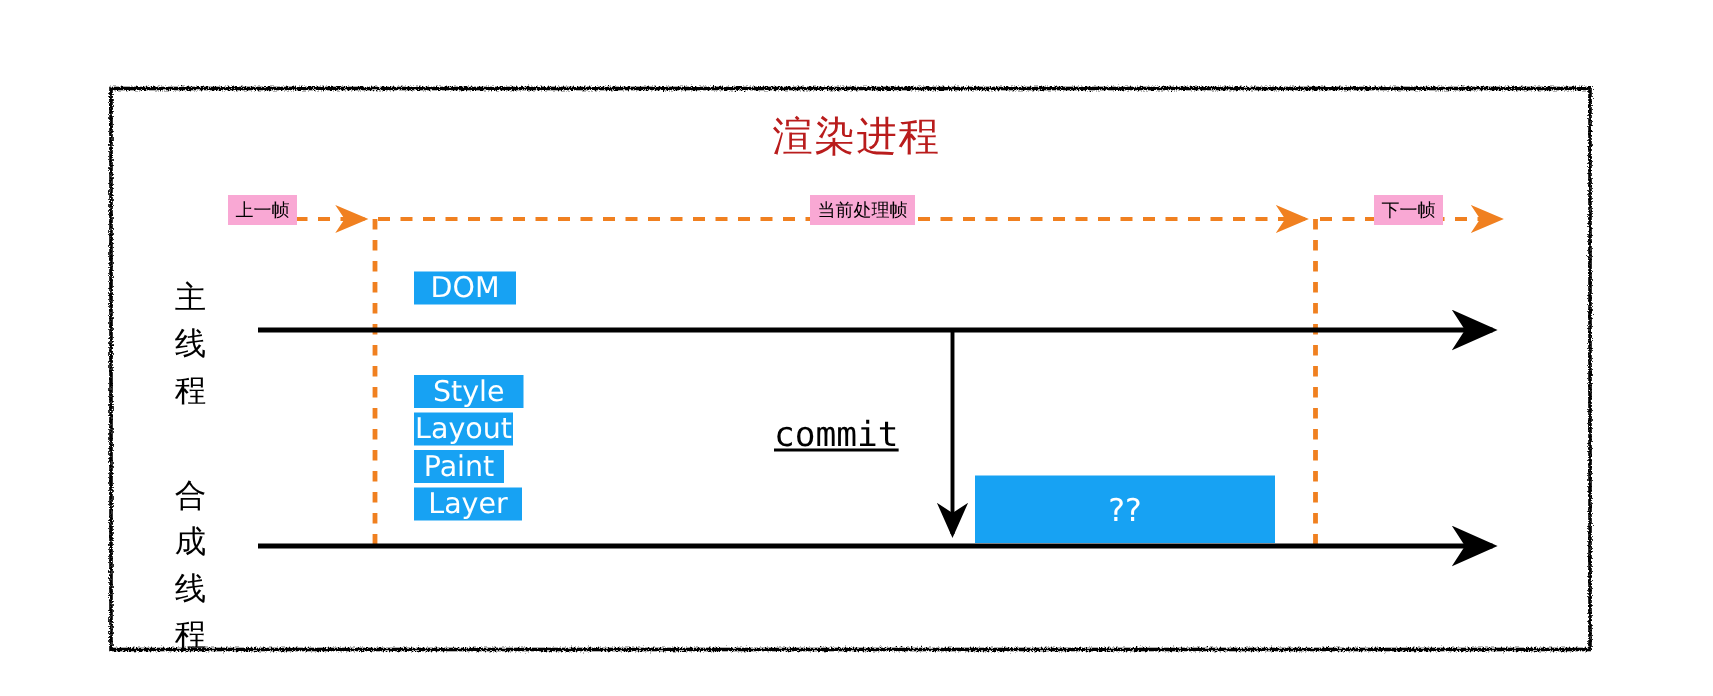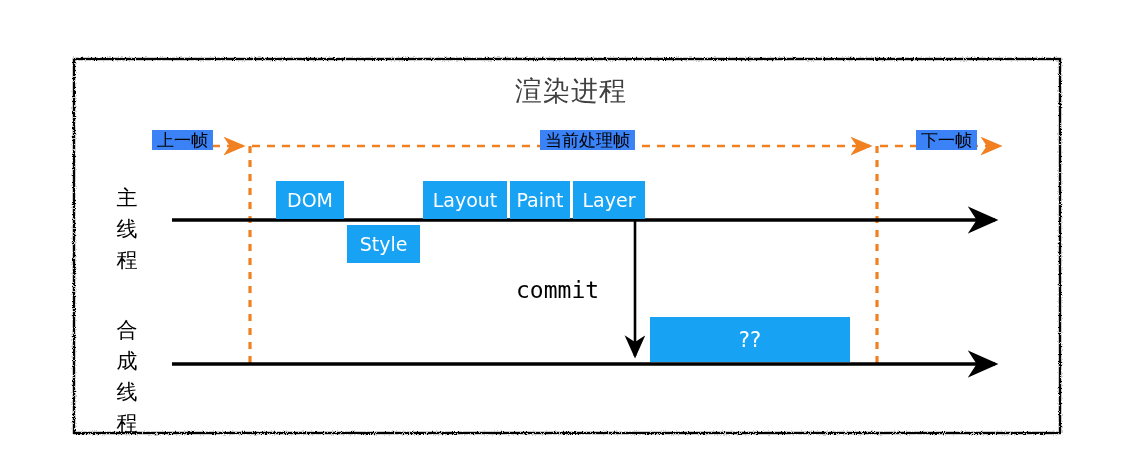--- a/index.html
+++ b/index.html
@@ -28,31 +28,31 @@
   }
   
   .diagram-title {
     position: absolute;
     left: 0;
     top: 73px;
     width: 1142px;
     text-align: center;
     font-family: "DejaVu Sans", sans-serif;
     font-size: 27px;
-    color: #404040;
+    color: #b91c1c;
     letter-spacing: 1px;
     white-space: nowrap;
   }
   
   .span-label {
     position: absolute;
     font-family: "DejaVu Sans", sans-serif;
-    font-size: 17px;
+    font-size: 12px;
     color: #000000;
-    background: #3b82f6;
+    background: #f9a8d4;
     padding: 0 5px;
     white-space: nowrap;
     line-height: 20px;
   }
   #label-prev-frame { left: 152px; top: 130px; }
   #label-current-frame { left: 540px; top: 130px; }
   #label-next-frame { left: 916px; top: 130px; }
 
   
   .lane-label {
@@ -69,48 +69,50 @@
   #lane-label-compositor { left: 114px; top: 315px; }
 
   
   .pipeline-row {
     position: absolute;
     left: 276px;
     top: 181px;
     height: 38px;
     display: flex;
     gap: 3px;
+    flex-direction: column;
   }
   .pipeline-box {
     background: #17a2f3;
     color: #ffffff;
     font-family: "DejaVu Sans", sans-serif;
     font-size: 19px;
     display: flex;
     align-items: center;
     justify-content: center;
     height: 38px;
     box-sizing: border-box;
     padding: 0 9px;
   }
   .pipeline-box[data-name="pipeline-box-dom"]    { width: 68px; }
   .pipeline-box[data-name="pipeline-box-style"]  { width: 73px; margin-top: 44px; }
-  .pipeline-box[data-name="pipeline-box-layout"] { width: 84px; }
+  .pipeline-box[data-name="pipeline-box-layout"] { width: 66px; }
   .pipeline-box[data-name="pipeline-box-layer"]  { width: 72px; }
   .pipeline-box[data-name="pipeline-box-paint"]  { width: 60px; }
 
   
   #commit-label {
     position: absolute;
     left: 516px;
     top: 277px;
     font-family: "DejaVu Sans Mono", monospace;
     font-size: 23px;
     color: #000000;
     white-space: nowrap;
+    text-decoration: underline;
   }
 
   
   #compositor-task-box {
     position: absolute;
     left: 650px;
     top: 317px;
     width: 200px;
     height: 45px;
     background: #17a2f3;

